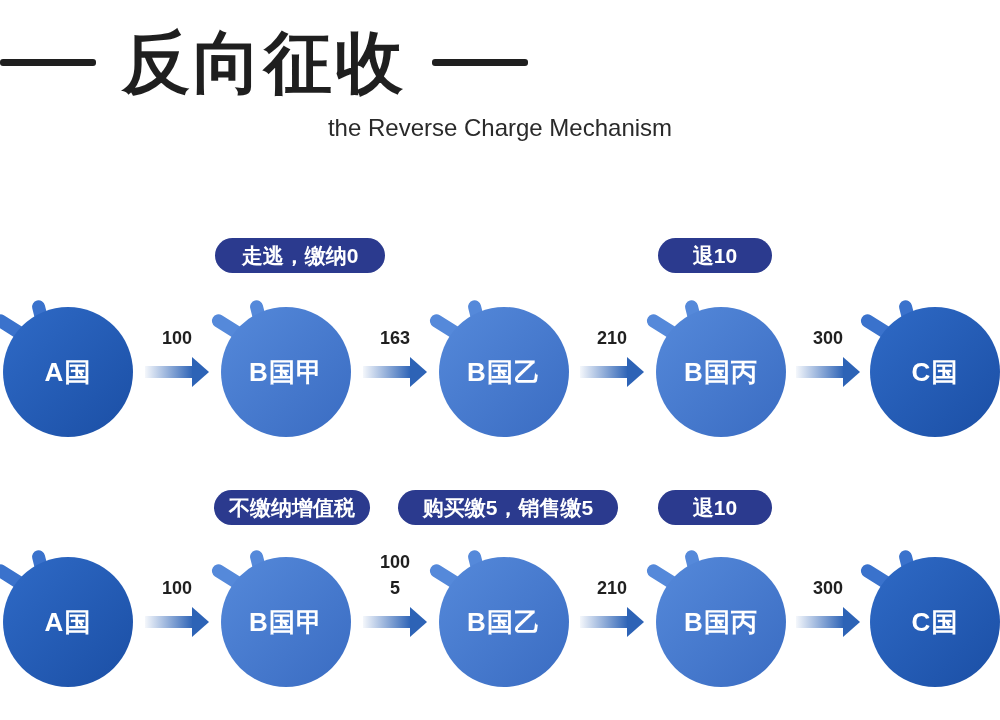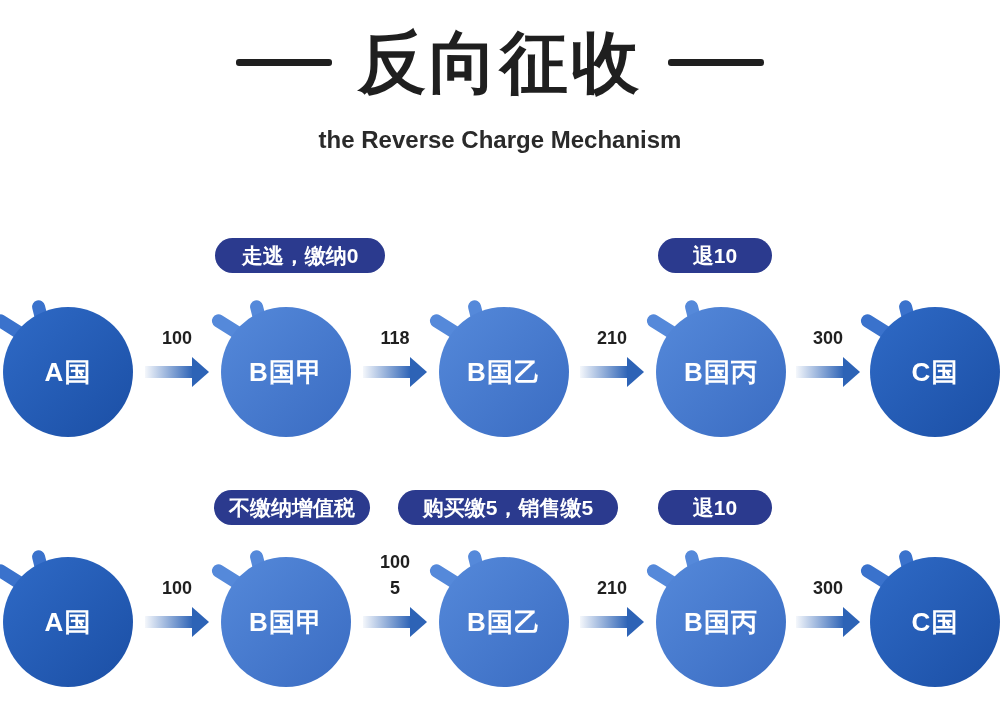--- a/index.html
+++ b/index.html
@@ -4,30 +4,30 @@
 <style>
   html,body{margin:0;padding:0;background:#fff;}
   .stage{
     position:relative;width:1000px;height:720px;background:#ffffff;
     overflow:hidden;font-family:"Liberation Sans","DejaVu Sans",sans-serif;
   }
 
   
   .title-row{
     position:absolute;top:22px;left:0;right:0;
-    display:flex;align-items:center;justify-content:center;gap:26px;
+    display:flex;align-items:center;gap:26px;
   }
   .title-dash{width:96px;height:7px;background:#1f1f1f;border-radius:3px;}
   .title-text{
     font-size:68px;font-weight:900;color:#1f1f1f;line-height:1.2;
     letter-spacing:3px;white-space:nowrap;
   }
   .subtitle{
     position:absolute;top:114px;left:0;right:0;text-align:center;
-    font-size:24px;color:#2a2a2a;font-weight:700;margin-top:12px;
+    font-size:24px;color:#2a2a2a;font-weight:400;
   }
 
   
   .pill{
     position:absolute;height:35px;line-height:35px;border-radius:18px;
     background:#2b3a8e;color:#ffffff;font-weight:700;font-size:21px;
     text-align:center;white-space:nowrap;
   }
   #r1p1{left:215px;top:238px;width:170px;}
   #r1p2{left:450px;top:238px;width:143px;}
@@ -110,21 +110,21 @@
     </div>
     <div class="node light n2">
       <span class="ear ear1"></span>
       <span class="ear ear2"></span>
       <span class="bubble">
         <span class="node-label">B国甲</span>
       </span>
     </div>
     <div class="flow f2">
       <div class="flow-label">
-        <div class="flow-num">118</div>
+        <div class="flow-num">163</div>
         <div class="flow-num"></div>
       </div>
       <div class="arrow">
         <div class="arrow-body"></div>
         <div class="arrow-head"></div>
       </div>
     </div>
     <div class="node light n3">
       <span class="ear ear1"></span>
       <span class="ear ear2"></span>

